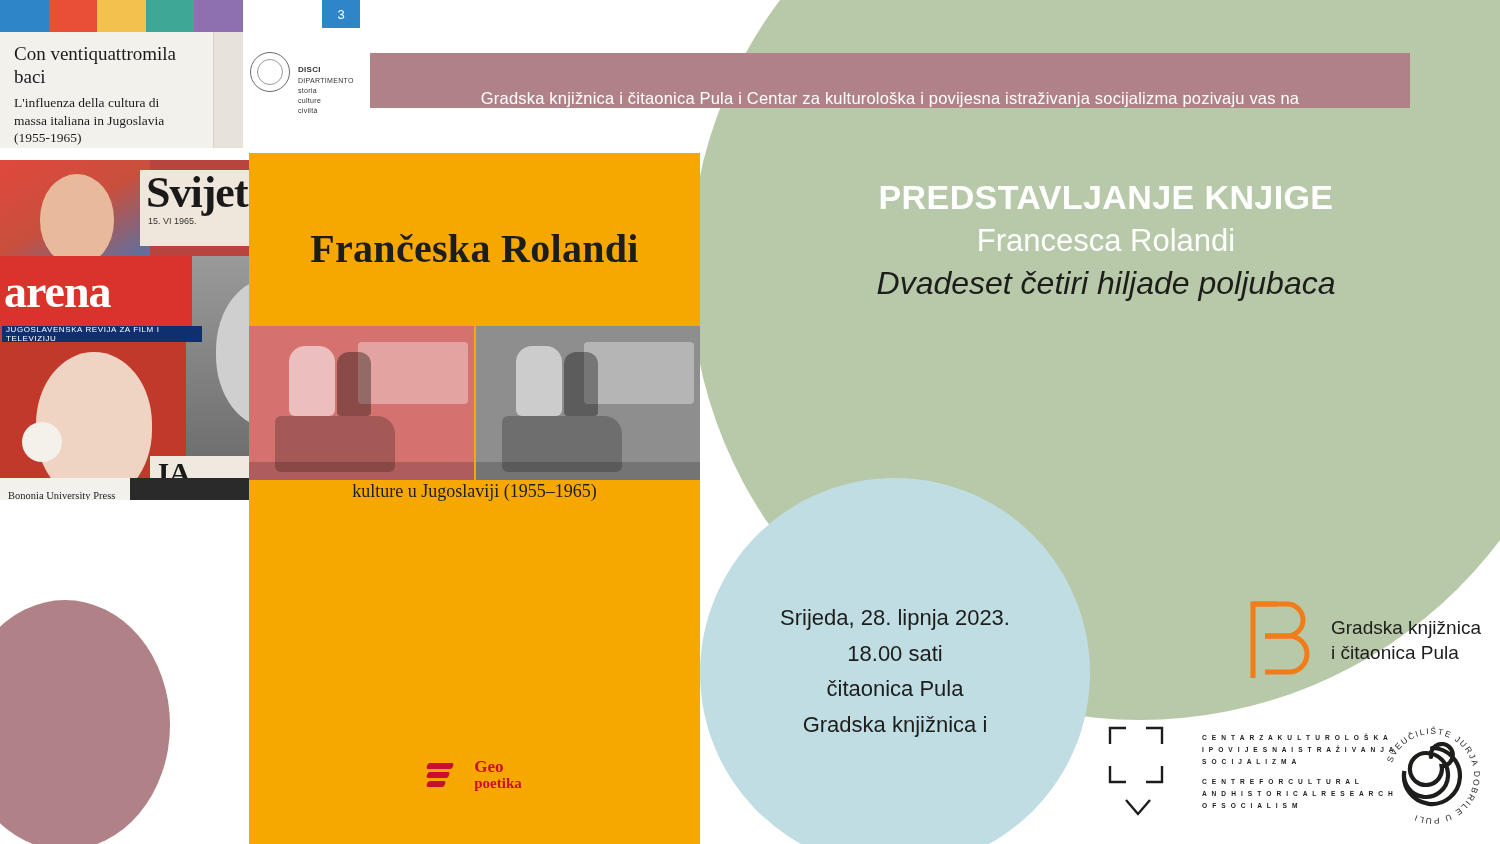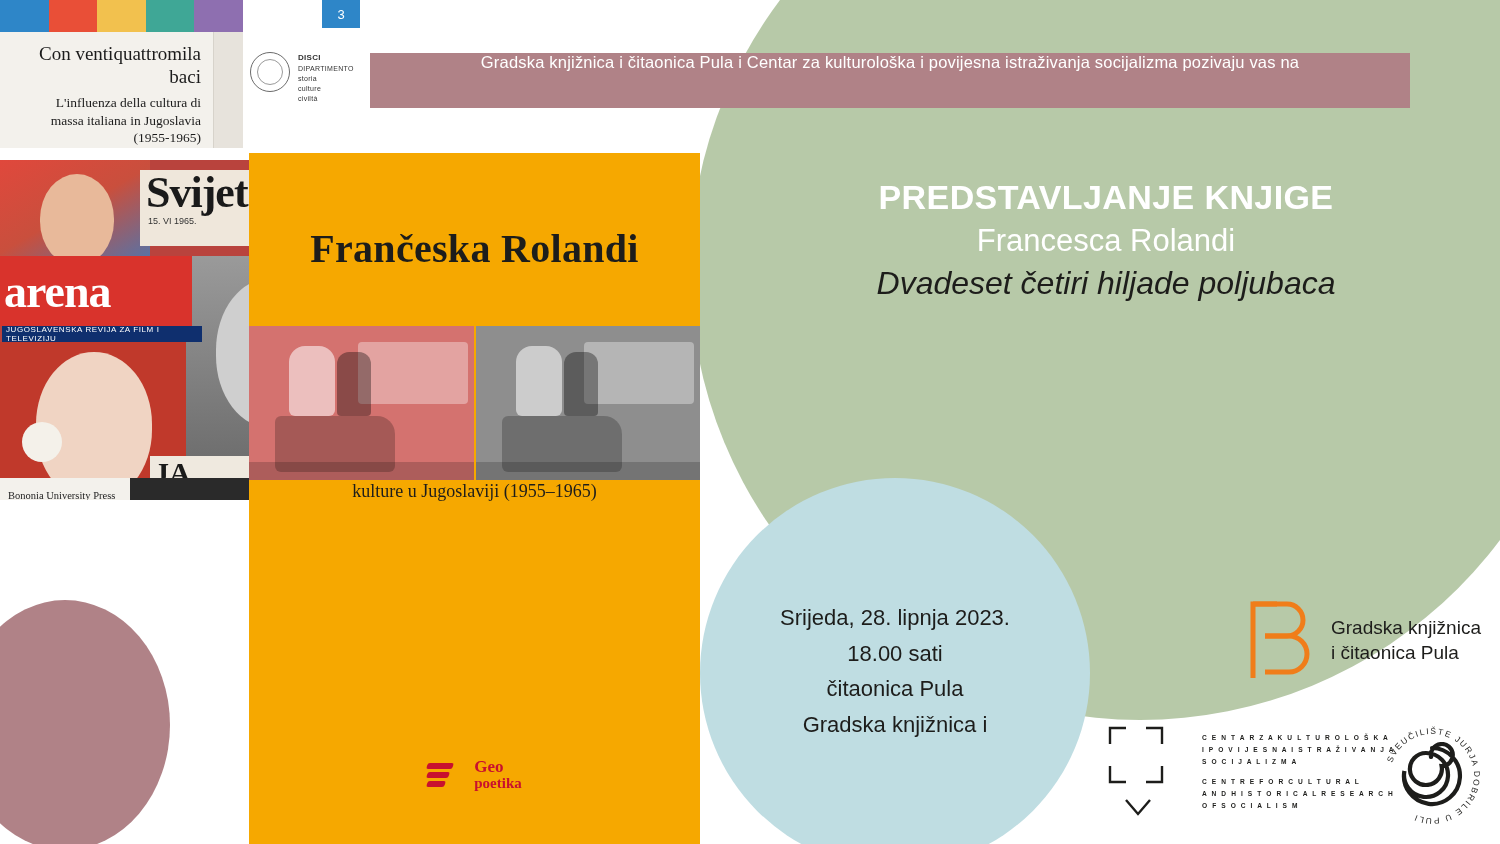--- a/index.html
+++ b/index.html
@@ -50,21 +50,21 @@
   
   .banner {
     position: absolute;
     left: 370px;
     top: 53px;
     width: 1040px;
     height: 55px;
     background: #b08287;
     color: #ffffff;
     display: flex;
-    align-items: flex-start;
+    align-items: flex-end;
     justify-content: center;
     font-size: 16.5px;
     letter-spacing: 0.2px;
     text-align: center;
     padding: 0 10px;
     box-sizing: border-box;
   }
 
   
   .collage {
@@ -86,21 +86,20 @@
   .collage-cover-white {
     position: absolute;
     left: 0;
     top: 0;
     width: 214px;
     height: 148px;
     background: #f3f1ec;
     border-right: 1px solid #d7d3cb;
     box-sizing: border-box;
     padding: 14px 12px 0 14px;
-    text-align: right;
   }
   .cc-title {
     font-family: "Liberation Serif", serif;
     font-size: 19px;
     color: #1b1b1b;
     line-height: 1.22;
     font-weight: 400;
   }
   .cc-sub {
     font-family: "Liberation Serif", serif;
@@ -159,20 +158,21 @@
     width: 24px; height: 24px;
     border-radius: 50%;
     border: 1px solid #9a9a9a;
   }
   .disci-text {
     font-family: "Liberation Sans", sans-serif;
     font-size: 7px;
     color: #333;
     line-height: 1.45;
     letter-spacing: 0.3px;
+    margin-top: 12px;
   }
   .disci-text b { font-size: 8px; }
   .num-badge {
     position: absolute;
     left: 322px;
     top: 0;
     width: 38px;
     height: 28px;
     background: #2e86c8;
     color: #ffffff;

